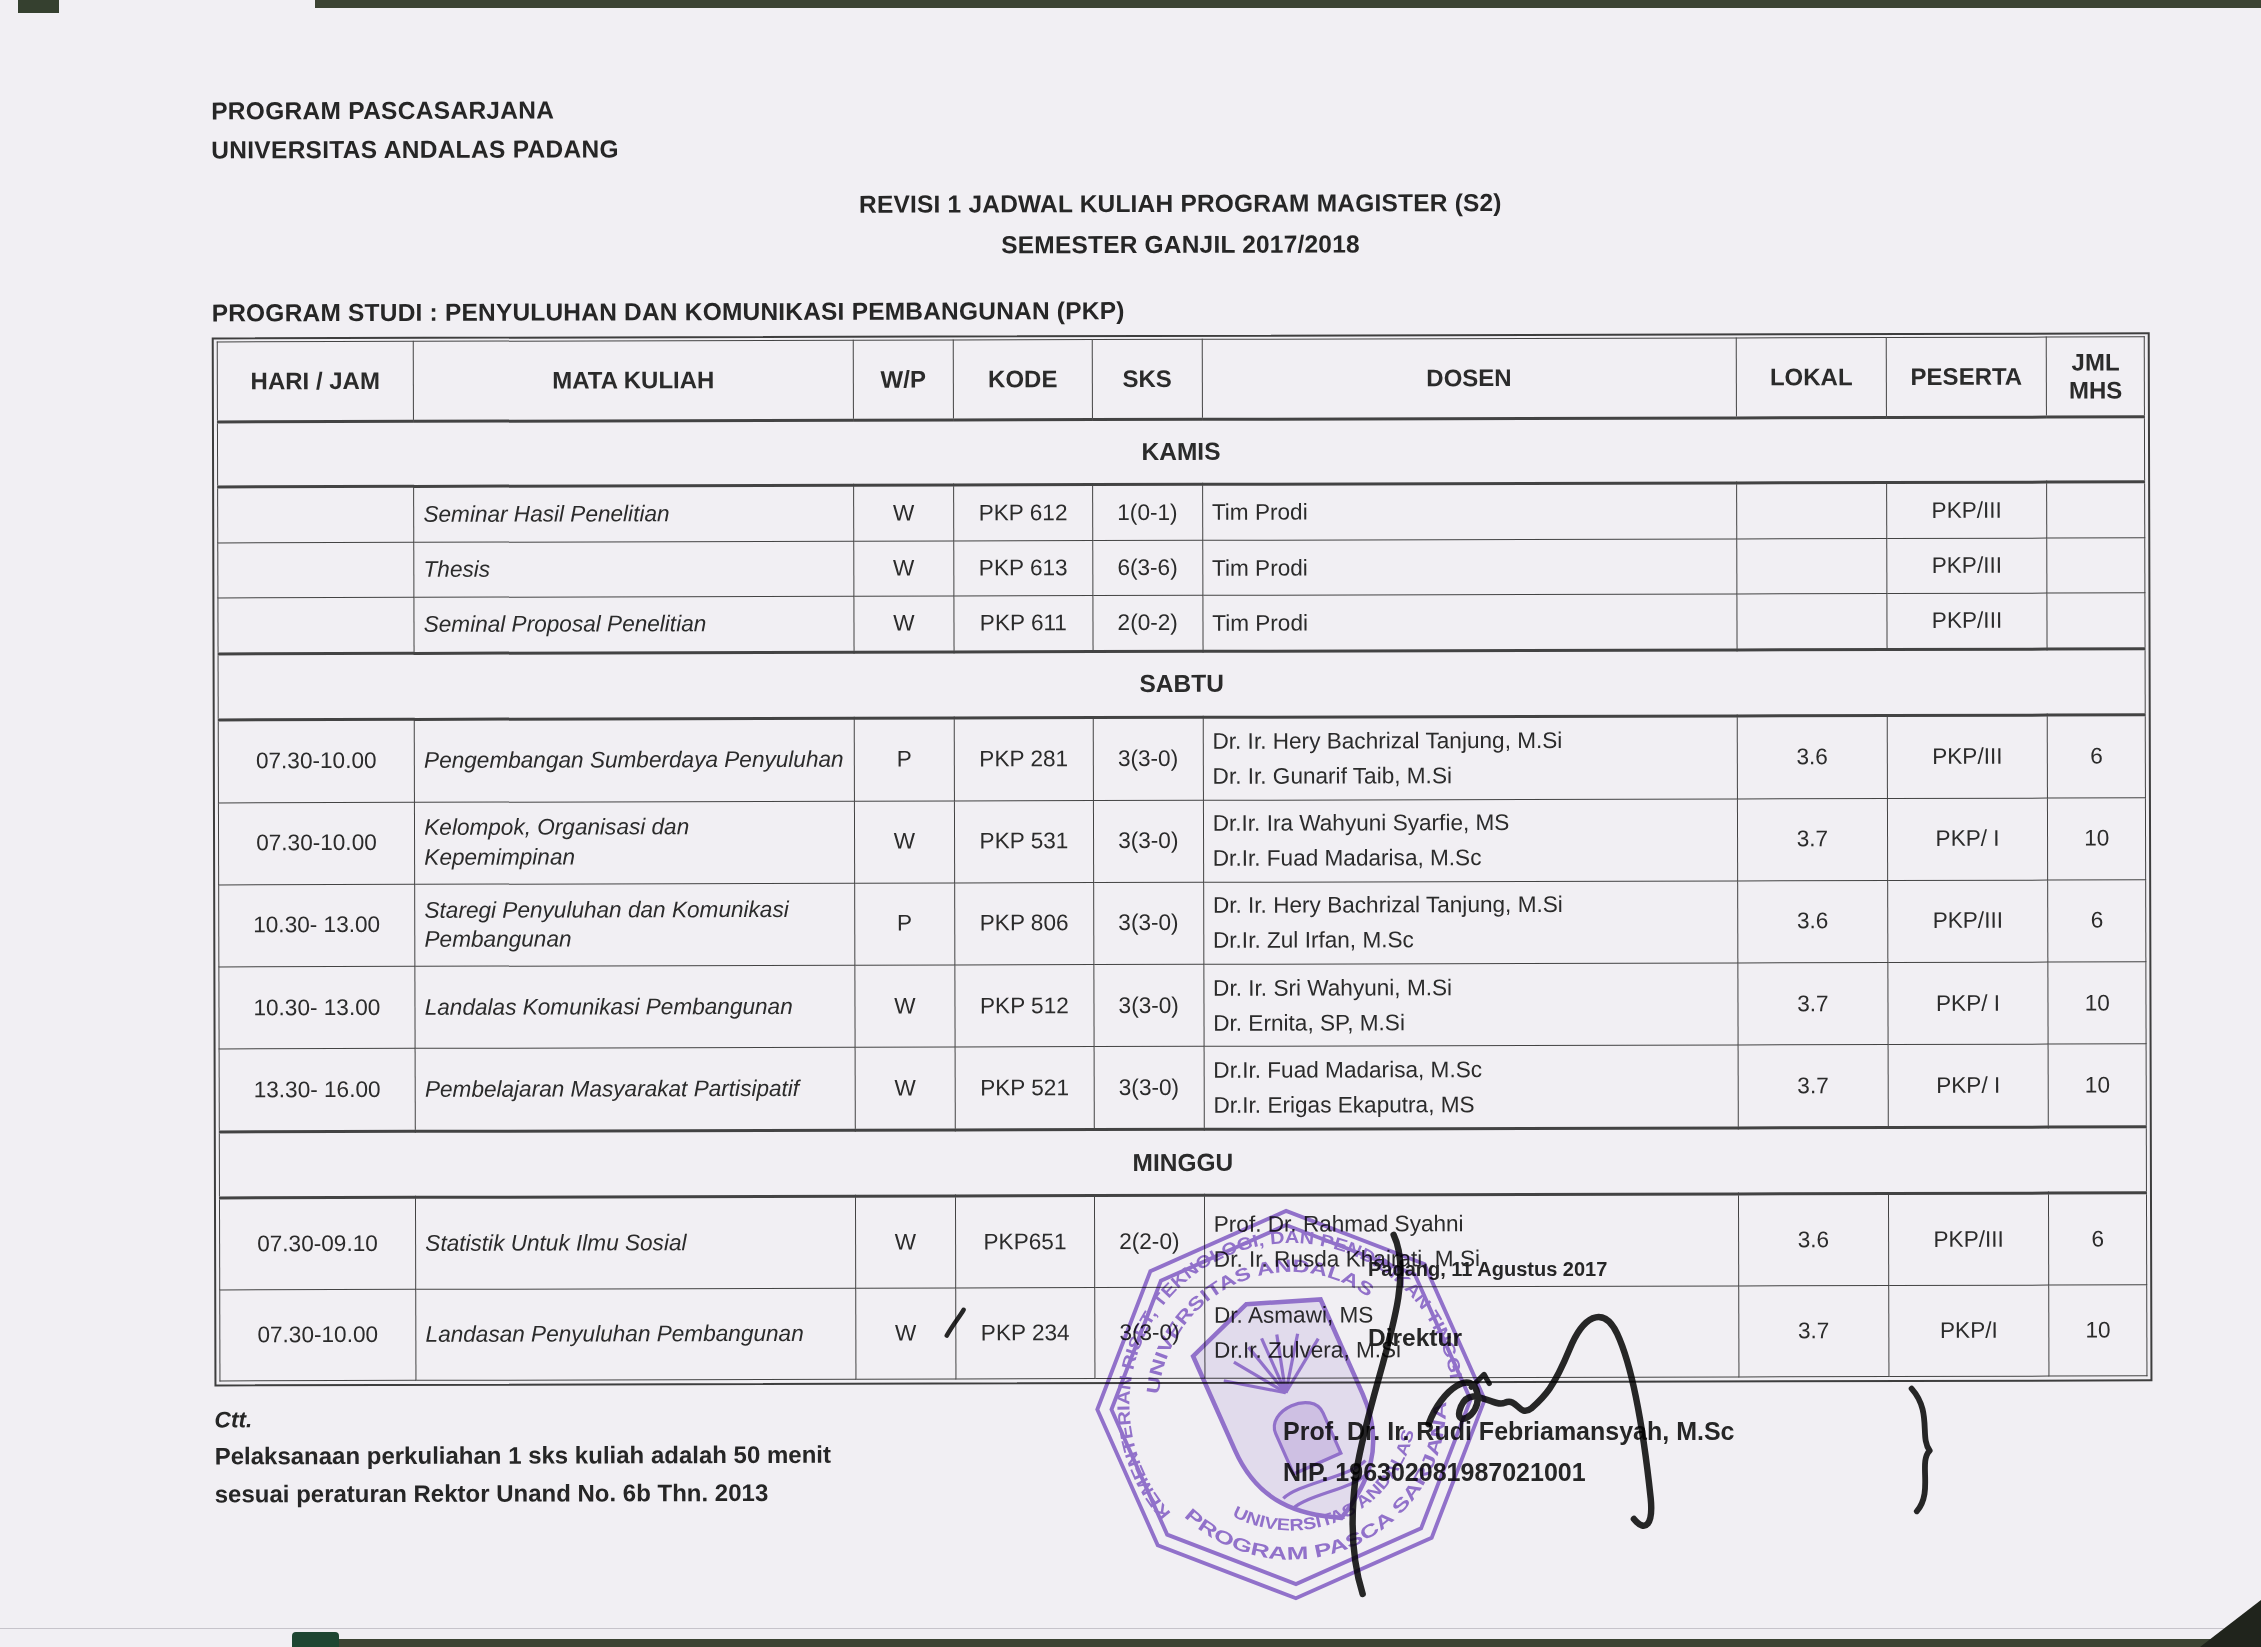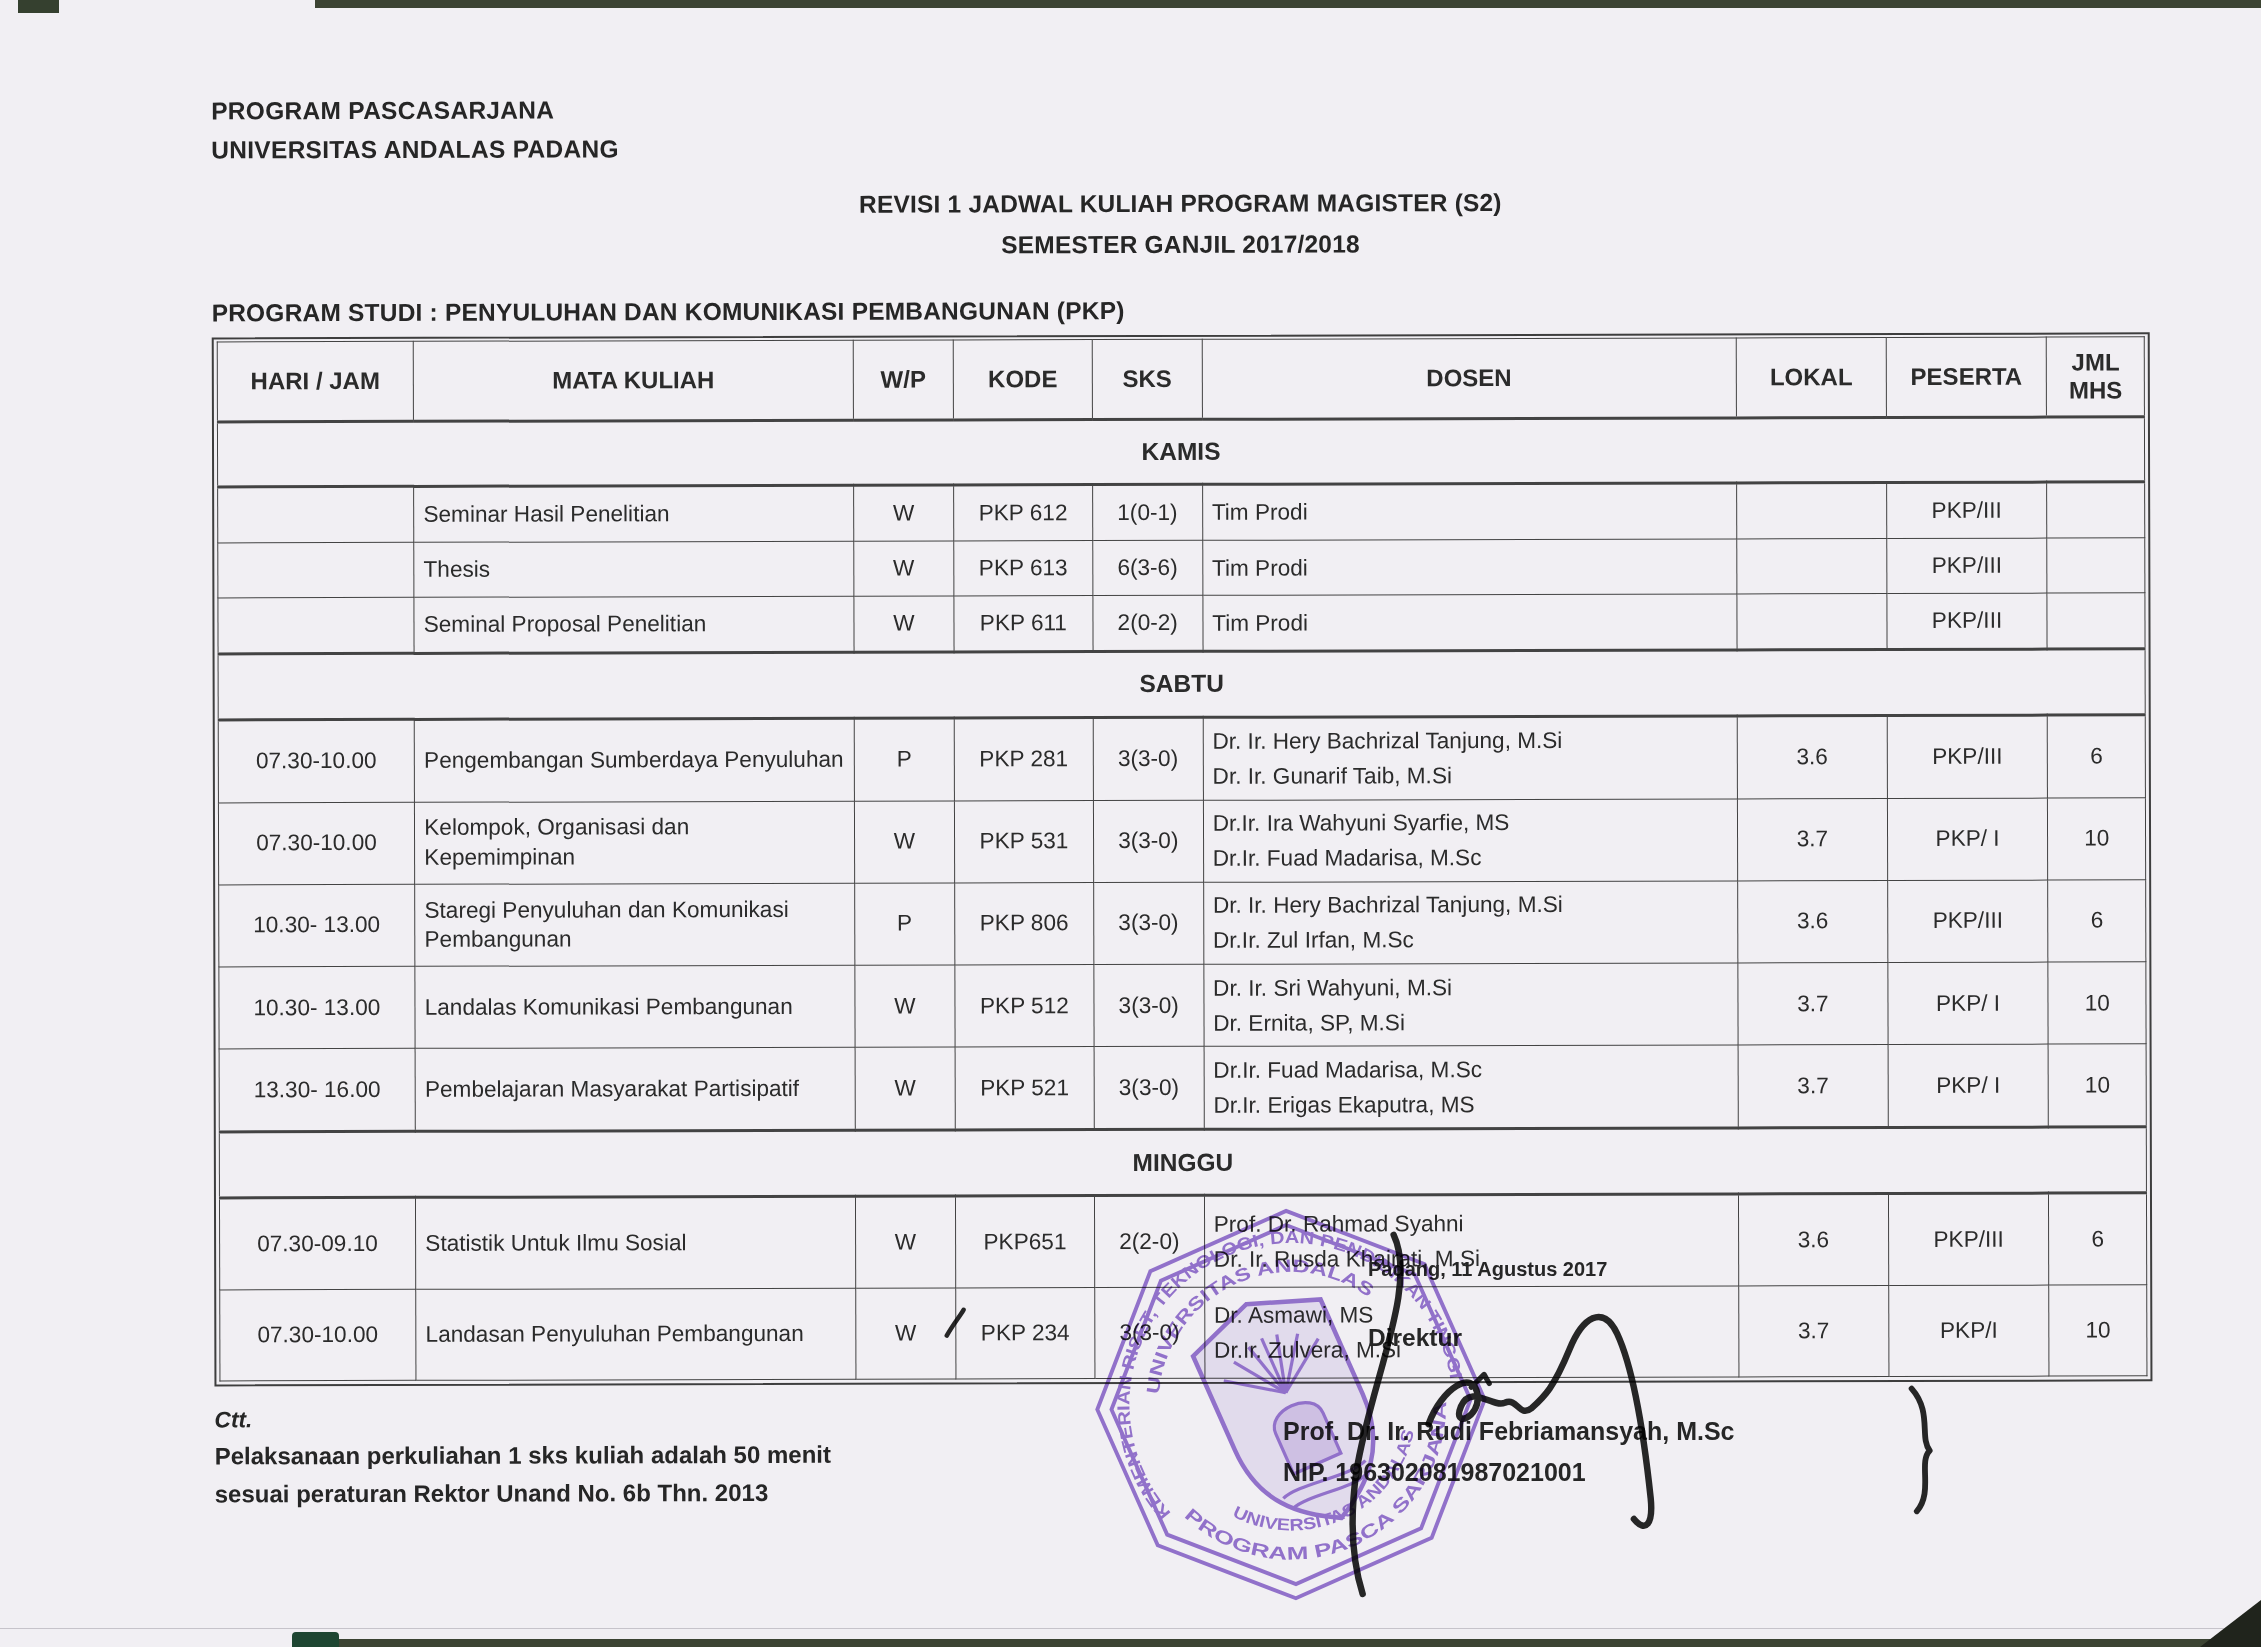--- a/index.html
+++ b/index.html
@@ -27,21 +27,21 @@
 
   .table-wrap{width:1938px;margin:10.3px 0 0 213px;border:2.6px solid #3e3e3e;padding:2.6px;box-sizing:border-box;}
   table{width:100%;border-collapse:collapse;font-size:22.6px;color:#2b2b2b;table-layout:fixed;}
   col.c0{width:10.2%}col.c1{width:22.8%}col.c2{width:5.2%}col.c3{width:7.2%}col.c4{width:5.7%}
   col.c5{width:27.7%}col.c6{width:7.8%}col.c7{width:8.3%}col.c8{width:5.1%}
   th,td{border:1.9px solid #434343;padding:2.6px 9px;overflow:hidden;}
   thead th{height:72px;font-size:24px;font-weight:700;text-align:center;border-bottom-width:3.2px;}
   tr.day-row td{height:57px;text-align:center;font-weight:700;font-size:24.5px;border-top-width:3.2px;border-bottom-width:3.2px;}
   td.jam,td.wp,td.kode,td.sks,td.lokal,td.peserta,td.jml{text-align:center;}
   td.mk,td.dosen{text-align:left;}
-  td.mk div{line-height:1.32;}
+  td.mk div{line-height:1.32;font-style:italic;}
   td.dosen div{line-height:1.55;}
   tr.rh-0 td{height:49px;}
   tr.rh-1 td{height:76px;}
   tr.rh-2 td{height:85px;}
 
   .notes{margin:17px 0 0 213px;font-size:24px;font-weight:700;line-height:38px;}
   .notes .ctt{font-style:italic;font-size:22.6px;line-height:34px;}
 
   .abs{position:absolute;white-space:nowrap;}
   .place-date{left:1368px;top:1258px;font-size:20px;font-weight:700;}

